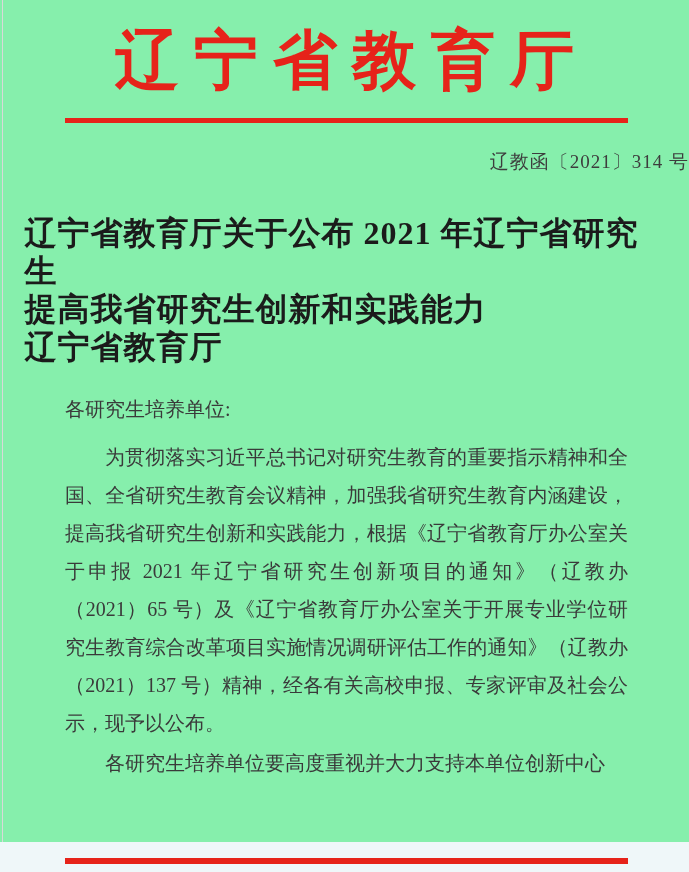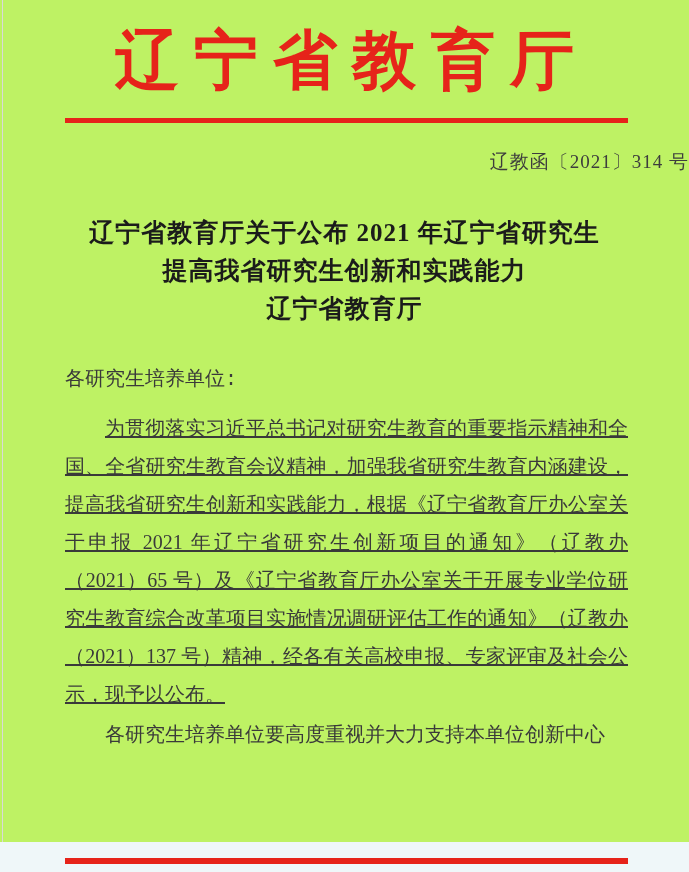--- a/index.html
+++ b/index.html
@@ -1,20 +1,20 @@
 <!DOCTYPE html>
 <html><head>
 <meta charset="utf-8">
 <style>
   html, body { margin: 0; padding: 0; background: #ffffff; }
   .page {
     position: relative;
     width: 689px;
     height: 872px;
-    background: #bef264;
+    background: #86efac;
     overflow: hidden;
     font-family: "Liberation Serif", "DejaVu Serif", serif;
   }
   .left-edge {
     position: absolute;
     left: 2px; top: 0;
     width: 1px; height: 872px;
     background: #d9d9d9;
   }
   .agency-name {
@@ -38,41 +38,39 @@
   .doc-number {
     margin-top: 26px;
     text-align: right;
     font-size: 19px;
     color: #3d3d3d;
     letter-spacing: 1px;
   }
   .doc-title {
     margin: 39px auto 0;
     width: 640px;
-    text-align: center;
-    font-size: 25px;
+    font-size: 32px;
     font-weight: bold;
     color: #1b1b1b;
     line-height: 38px;
     letter-spacing: 1px;
   }
   .doc-title span { display: block; }
   .body-text {
     width: 563px;
     margin-left: 65px;
     font-size: 20px;
     line-height: 38px;
     color: #3a3a3a;
   }
   .salutation {
-    margin: 33px 0 0 0;
-    font-family: Liberation Mono, monospace;
+    margin: 24px 0 0 0;
   }
   .para { margin: 0; text-indent: 2em; text-align: justify; }
-  .para-1 { margin-top: 10px; text-decoration: underline; }
+  .para-1 { margin-top: 10px; }
   .para-2 { margin-top: 2px; }
   .bottom-shade {
     position: absolute;
     left: 0; top: 842px;
     width: 689px; height: 30px;
     background: #eff7f9;
   }
   .bottom-red-line {
     position: absolute;
     left: 65px; top: 858px;

